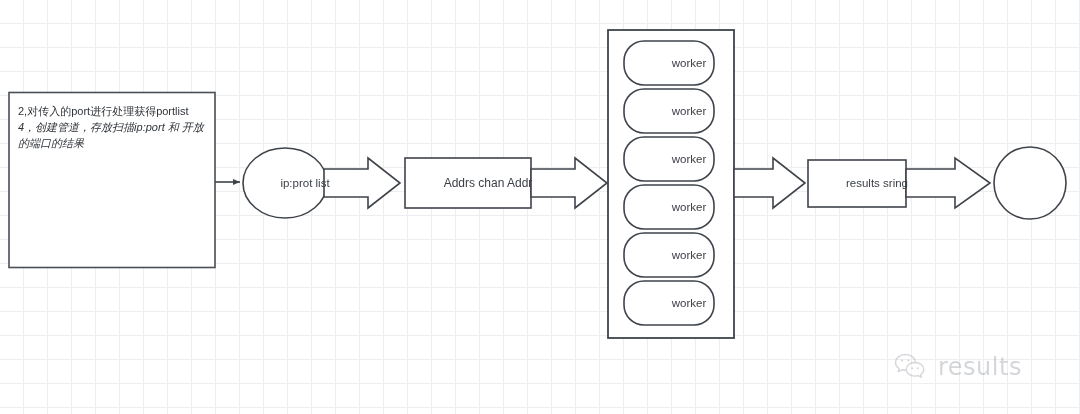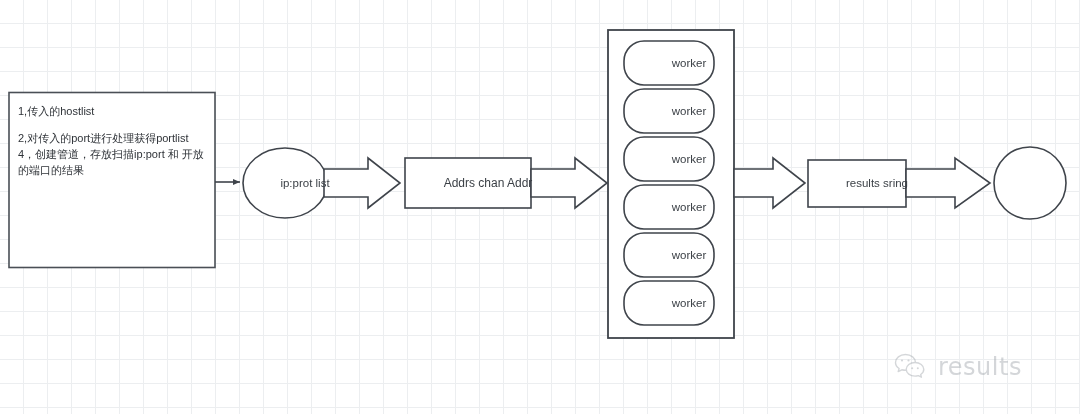--- a/index.html
+++ b/index.html
@@ -60,20 +60,21 @@
     line-height: 1.45;
   }
   #note-box-text .note-line {
     margin: 0 0 11px 0;
   }
   #note-box-text .note-line.tight {
     margin-bottom: 0;
   }
   #note-box-text .note-line.last {
     margin-bottom: 0;
+    font-style: italic;
   }
 
   .worker-label {
     font-size: 11.5px;
     color: #3a3f45;
   }
 
   #label-ipprot {
     left: 243px; top: 148px; width: 84px; height: 70px;
     font-size: 11.5px;
@@ -147,21 +148,20 @@
     <path d="M734,169 L773,169 L773,158 L805,183 L773,208 L773,197 L734,197 Z" fill="#ffffff" stroke="#3f444b" stroke-width="1.6" stroke-linejoin="miter"></path>
 
     <rect x="808" y="160" width="98" height="47" fill="#ffffff" stroke="#3f444b" stroke-width="1.6"></rect>
 
     <path d="M906,169 L955,169 L955,158 L990,183 L955,208 L955,197 L906,197 Z" fill="#ffffff" stroke="#3f444b" stroke-width="1.6" stroke-linejoin="miter"></path>
 
     <circle cx="1030" cy="183" rx="36" r="36" fill="#ffffff" stroke="#3f444b" stroke-width="1.6"></circle>
   </svg>
 
   <div id="note-box-text">
-    <div class="note-line">1,传入的hostlist</div>
     <div class="note-line tight">2,对传入的port进行处理获得portlist</div>
     <div class="note-line last">4，创建管道，存放扫描ip:port 和 开放的端口的结果</div>
   </div>
 
   <div class="node-label" id="label-ipprot">ip:prot list</div>
   <div class="node-label" id="label-addrs">Addrs chan Addr</div>
   <div class="node-label" id="label-results">results sring</div>
 
   <div class="node-label worker-label" style="left:624px; top:41px; width:90px; height:44px;">worker</div>
   <div class="node-label worker-label" style="left:624px; top:89px; width:90px; height:44px;">worker</div>

